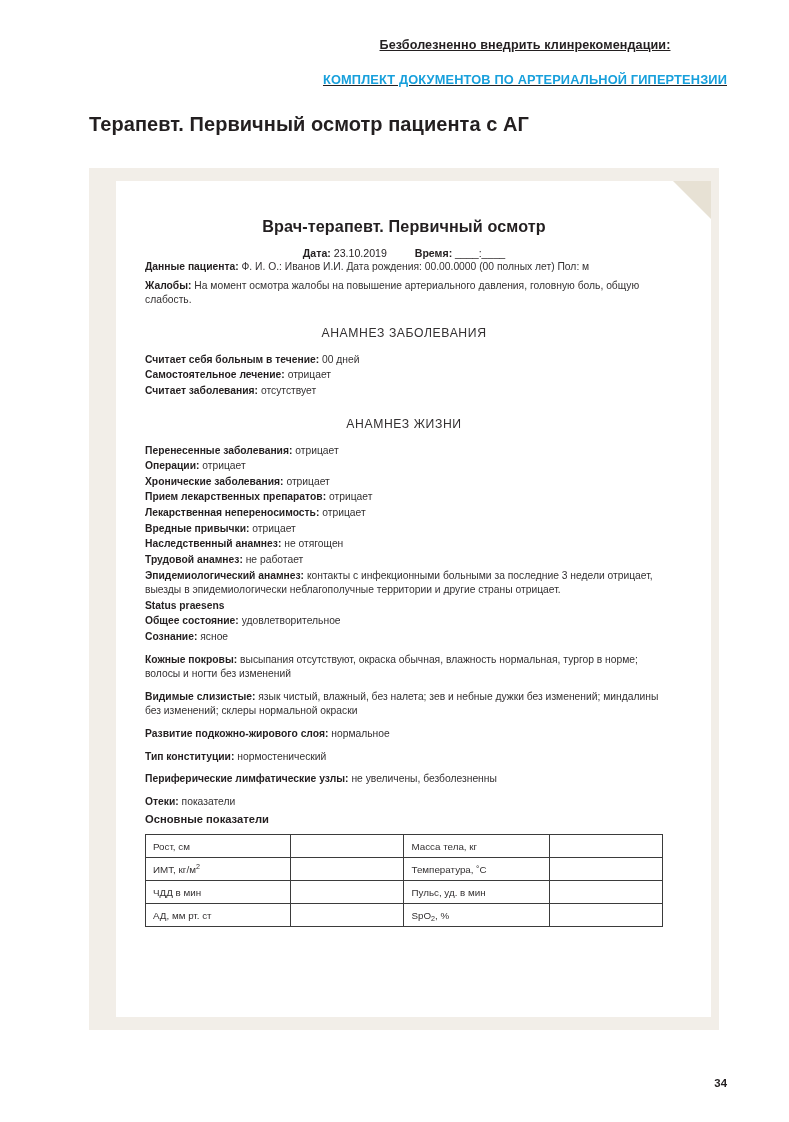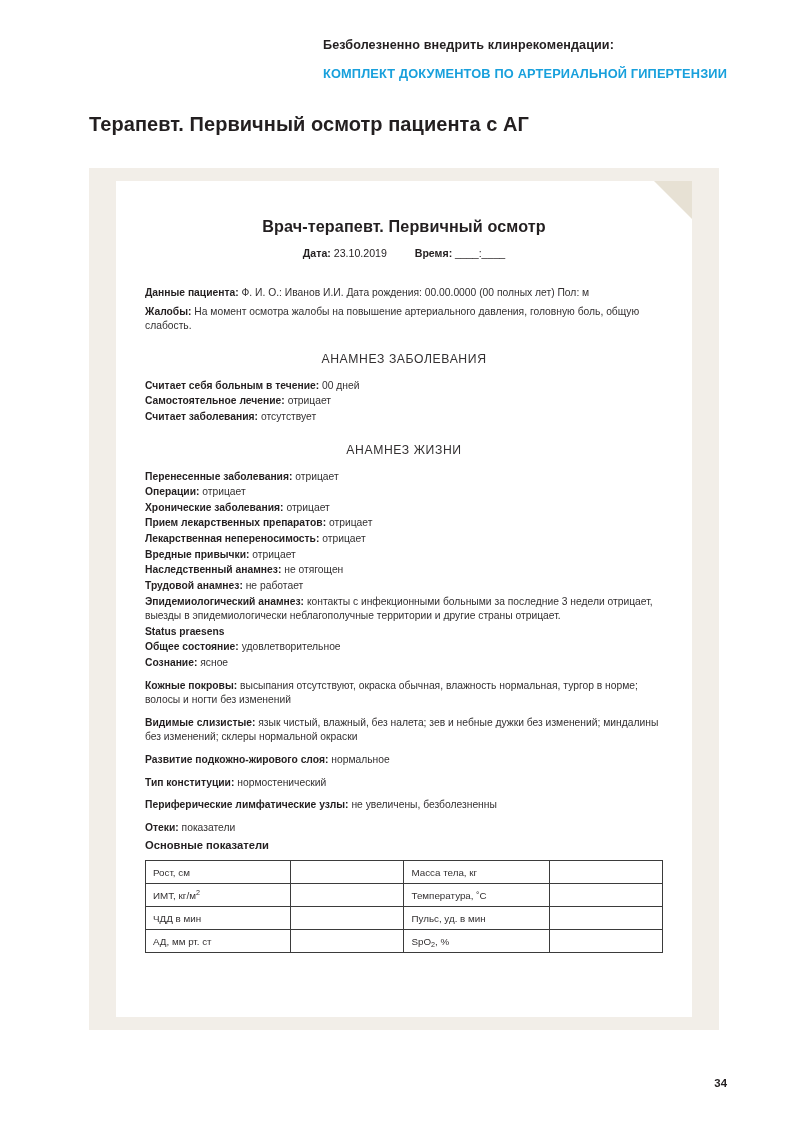--- a/index.html
+++ b/index.html
@@ -14,35 +14,36 @@
     color: #231f20;
     position: relative;
     overflow: hidden;
   }
 
   
   .page-header {
     position: absolute;
     top: 38px;
     right: 62px;
-    text-align: left;
+    text-align: center;
     line-height: 1.22;
+    text-decoration: underline;
   }
   .header-line1 {
     font-size: 12.6px;
     font-weight: bold;
     color: #231f20;
     letter-spacing: 0.1px;
   }
   .header-line2 {
     font-size: 12.8px;
     font-weight: bold;
     color: #18a0dc;
     letter-spacing: 0.15px;
-    margin-top: 13px;
+    margin-top: 19px;
   }
 
   
   .section-title {
     position: absolute;
     top: 113px;
     left: 89px;
     font-size: 20px;
     font-weight: bold;
     color: #231f20;
@@ -59,20 +60,21 @@
     background: #f2eee8;
   }
   .sheet {
     position: absolute;
     left: 27px;
     top: 13px;
     width: 576px;
     height: 836px;
     background: #ffffff;
     overflow: hidden;
+    padding-left: 19px;
   }
   .corner-fold {
     position: absolute;
     right: 0;
     top: 0;
     width: 0;
     height: 0;
     border-top: 38px solid #e7e1d4;
     border-left: 38px solid transparent;
   }
@@ -90,21 +92,21 @@
     font-size: 16.2px;
     font-weight: bold;
     color: #231f20;
     letter-spacing: 0.1px;
     margin: 0 0 11px 0;
   }
   .doc-datetime {
     text-align: center;
     font-size: 10.6px;
     color: #231f20;
-    margin-bottom: 27px;
+    margin-bottom: 1px;
   }
   .doc-datetime .lbl { font-weight: bold; }
   .doc-datetime .gap { display: inline-block; width: 22px; }
 
   .para {
     font-size: 10.3px;
     line-height: 1.42;
     color: #333031;
     margin: 0 0 4px 0;
     text-align: left;

